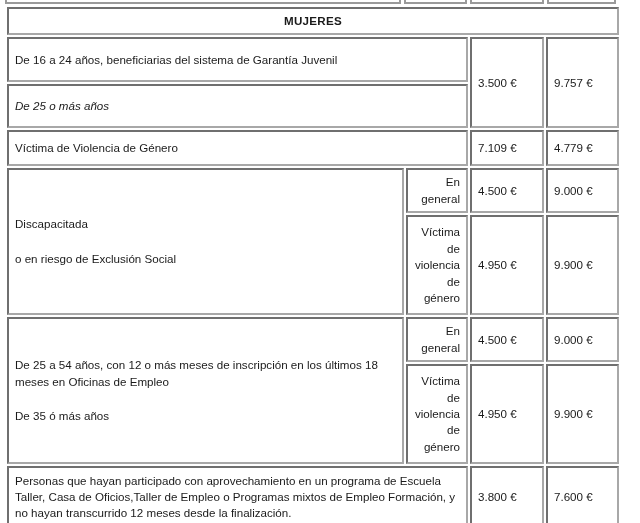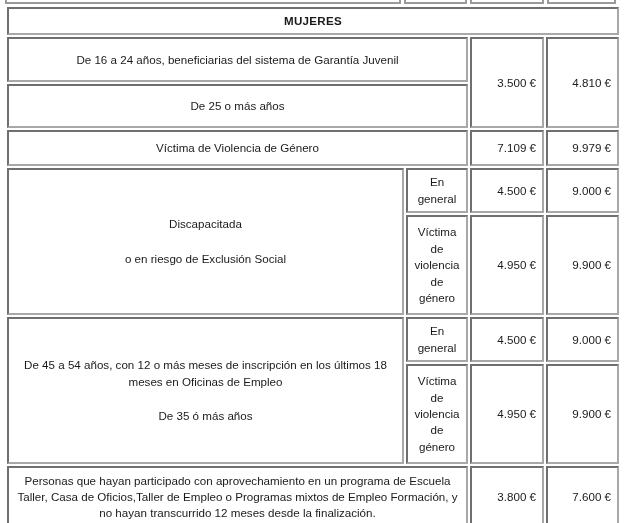--- a/index.html
+++ b/index.html
@@ -78,39 +78,39 @@
   td.header-cell {
     text-align: center;
     font-weight: bold;
     font-size: 12.2px;
     letter-spacing: 0.3px;
     padding-top: 5px;
     padding-bottom: 5px;
   }
 
   td.desc {
-    text-align: center;
+    text-align: left;
     padding-left: 8px;
   }
   td.num {
+    text-align: left;
+    white-space: nowrap;
+  }
+  td.sublabel {
     text-align: right;
-    white-space: nowrap;
-  }
-  td.sublabel {
-    text-align: center;
     padding-left: 5px;
     padding-right: 2px;
     vertical-align: top;
     padding-top: 5px;
     word-break: break-word;
   }
   td.sublabel.mid { vertical-align: middle; }
 
   .h-tall-a { height: 45px; }
-  .h-tall-b { height: 44px; }
+  .h-tall-b { height: 44px; font-style: italic; }
   .h-vg     { height: 36px; }
   .h-eng    { height: 38px; }
   .h-vgblk  { height: 100px; }
   .h-last   { height: 62px; }
 
   .line { display: block; }
   .gap  { display: block; height: 14px; }
 
   td.desc .line + .gap + .line { margin-top: 4px; }
 </style>
@@ -135,31 +135,31 @@
     </colgroup>
     <tbody>
 
       <tr>
         <td class="header-cell" colspan="4">MUJERES</td>
       </tr>
 
       <tr>
         <td class="desc h-tall-a" colspan="2">De 16 a 24 años, beneficiarias del sistema de Garantía Juvenil</td>
         <td class="num" rowspan="2">3.500 €</td>
-        <td class="num" rowspan="2">4.810 €</td>
+        <td class="num" rowspan="2">9.757 €</td>
       </tr>
 
       <tr>
         <td class="desc h-tall-b" colspan="2">De 25 o más años</td>
       </tr>
 
       <tr>
         <td class="desc h-vg" colspan="2">Víctima de Violencia de Género</td>
         <td class="num">7.109 €</td>
-        <td class="num">9.979 €</td>
+        <td class="num">4.779 €</td>
       </tr>
 
       <tr>
         <td class="desc" rowspan="2">
           <span class="line">Discapacitada</span>
           <span class="gap"></span>
           <span class="line">o en riesgo de Exclusión Social</span>
         </td>
         <td class="sublabel mid h-eng">En general</td>
         <td class="num">4.500 €</td>
@@ -167,21 +167,21 @@
       </tr>
 
       <tr>
         <td class="sublabel h-vgblk">Víctima de violencia de género</td>
         <td class="num">4.950 €</td>
         <td class="num">9.900 €</td>
       </tr>
 
       <tr>
         <td class="desc" rowspan="2">
-          <span class="line">De 45 a 54 años, con 12 o más meses de inscripción en los últimos 18 meses en Oficinas de Empleo</span>
+          <span class="line">De 25 a 54 años, con 12 o más meses de inscripción en los últimos 18 meses en Oficinas de Empleo</span>
           <span class="gap"></span>
           <span class="line">De 35 ó más años</span>
         </td>
         <td class="sublabel mid h-eng">En general</td>
         <td class="num">4.500 €</td>
         <td class="num">9.000 €</td>
       </tr>
 
       <tr>
         <td class="sublabel h-vgblk">Víctima de violencia de género</td>

